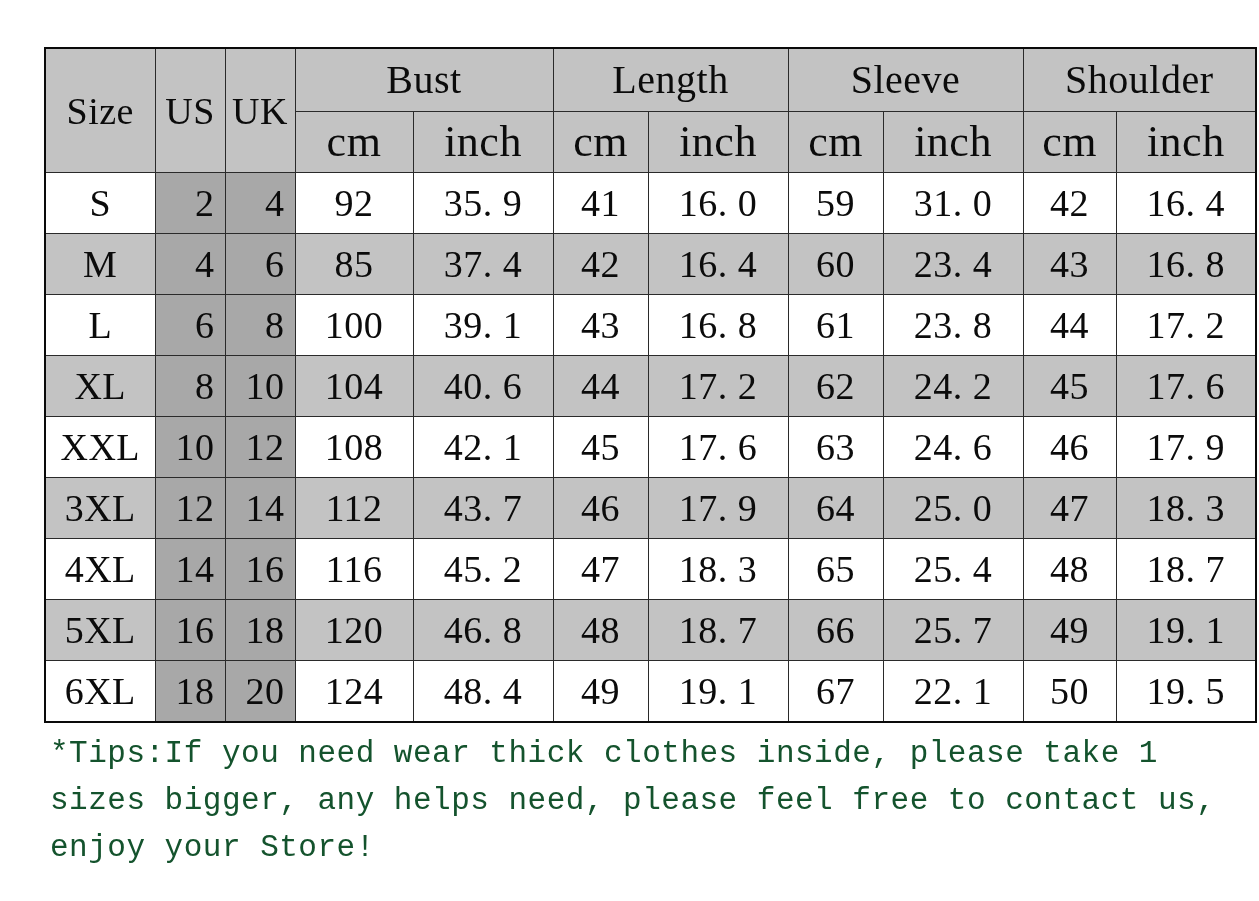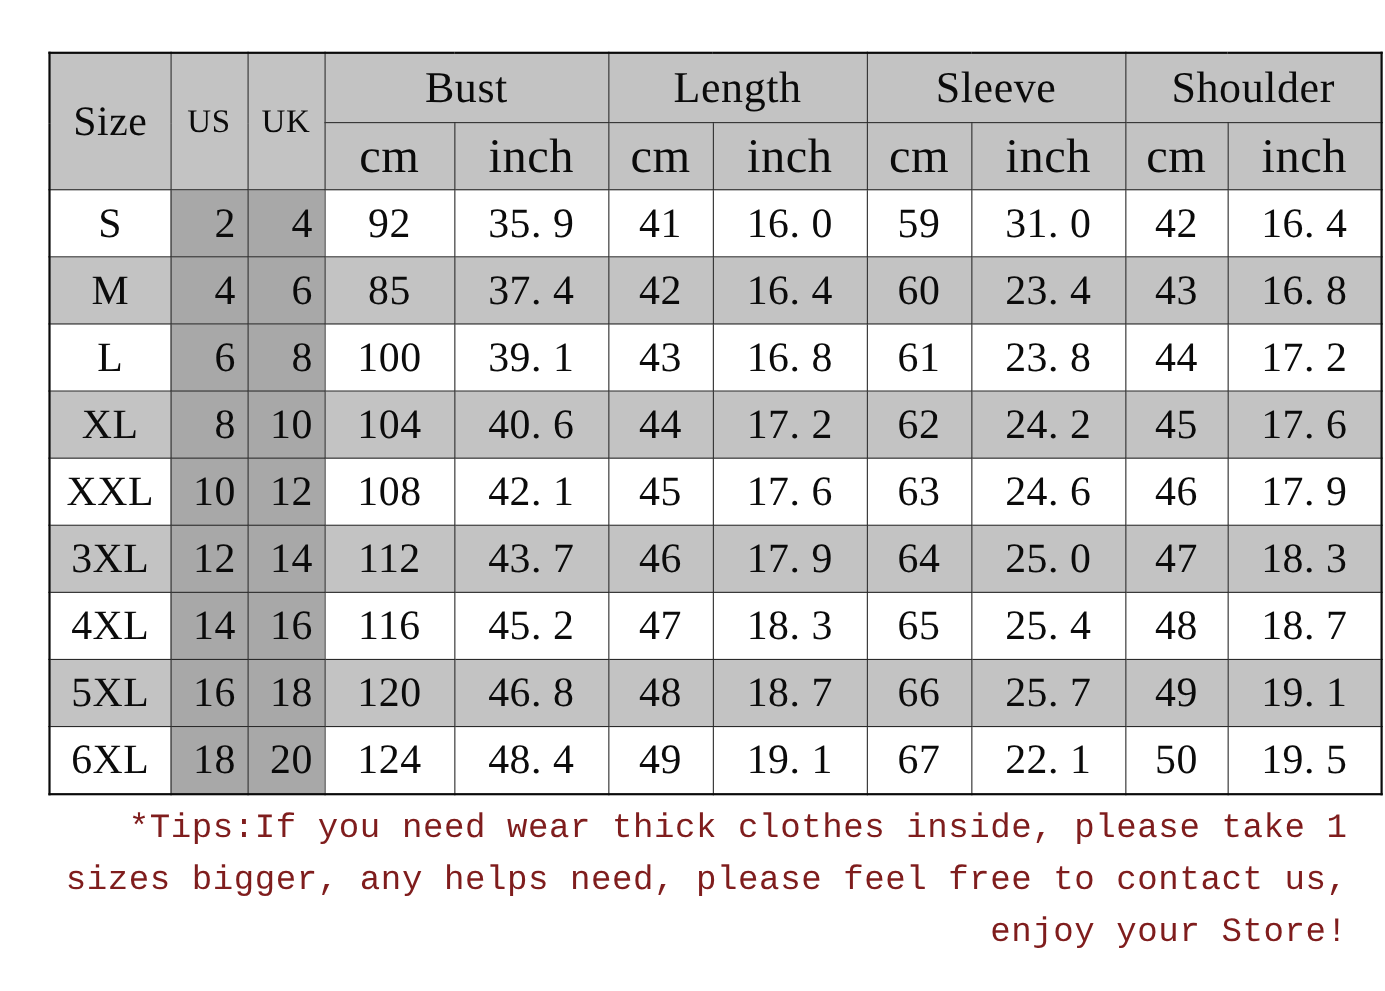--- a/index.html
+++ b/index.html
@@ -61,21 +61,21 @@
   th.h-sub {
     height: 60px;
     font-size: 44px;
     letter-spacing: 2px;
   }
   th.h-size {
     font-size: 38px;
     letter-spacing: 2px;
   }
   th.h-usuk {
-    font-size: 30px;
+    font-size: 38px;
     letter-spacing: 1px;
   }
 
   
   tbody tr {
     height: 61px;
   }
   tbody td {
     font-size: 38px;
   }
@@ -105,22 +105,22 @@
   col.w-in3  { width: 140px; }
   col.w-cm4  { width: 93px; }
   col.w-in4  { width: 140px; }
 
   
   #tips-block {
     position: absolute;
     left: 50px;
     top: 730px;
     width: 1175px;
-    text-align: right;
-    color: #7f1d1d;
+    text-align: left;
+    color: #14532d;
     font-family: "Liberation Mono", "DejaVu Sans Mono", monospace;
     font-size: 31px;
     line-height: 47px;
     letter-spacing: 0.5px;
     white-space: pre-wrap;
   }
 </style>
 </head>
 <body>
 

